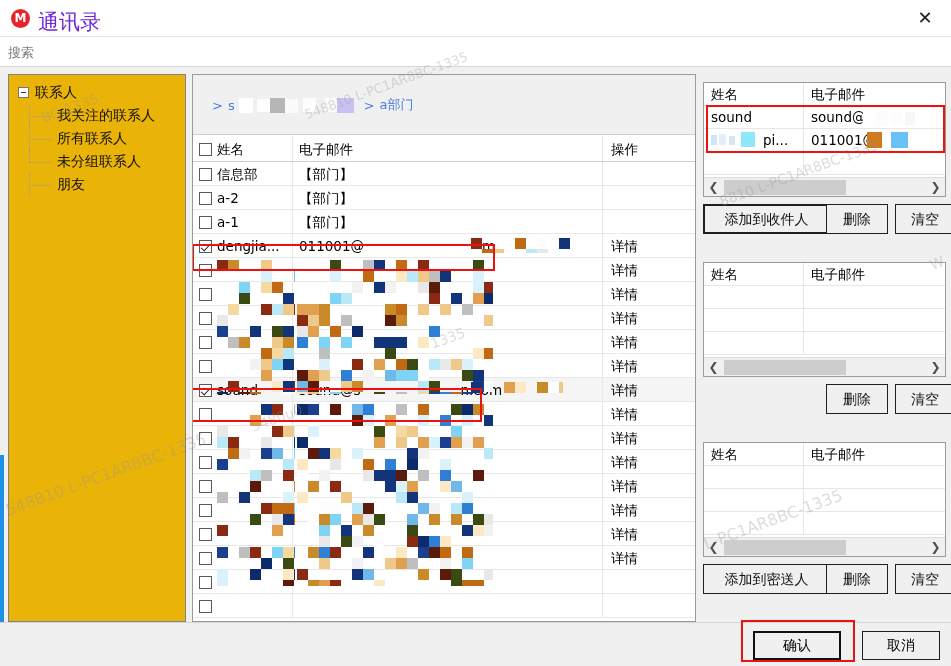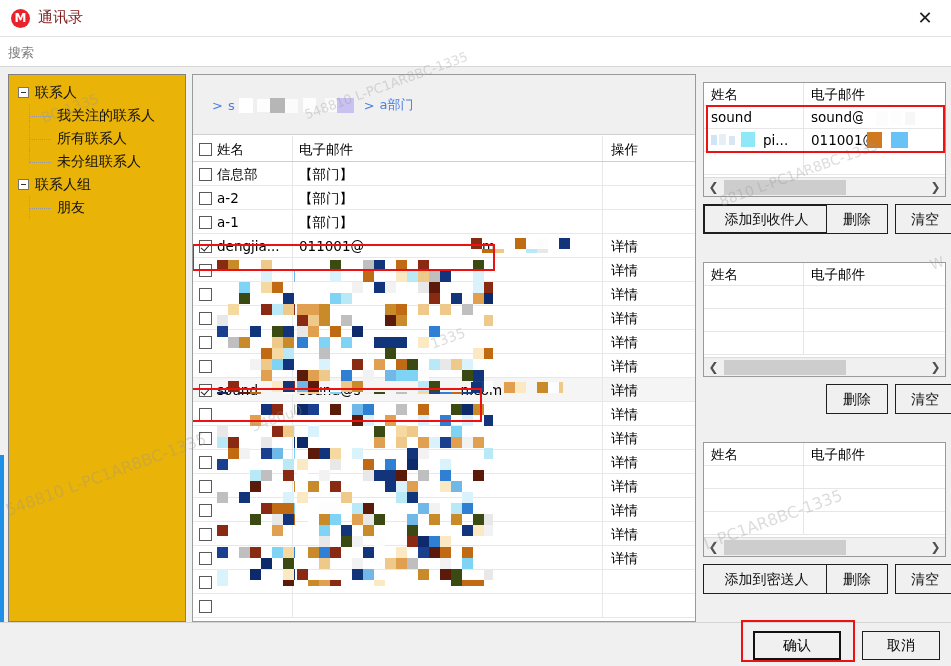--- a/index.html
+++ b/index.html
@@ -27,21 +27,21 @@
   .logo {
     position: absolute; left: 11px; top: 9px;
     width: 19px; height: 19px; border-radius: 50%;
     background: #e8242a;
     color: #fff; font-weight: bold; font-size: 12px;
     line-height: 19px; text-align: center;
     font-family: "DejaVu Sans", sans-serif;
   }
   .title-text {
     position: absolute; left: 38px; top: 8px;
-    font-size: 15px; color: #7f1d1d;
+    font-size: 21px; color: #6d28d9;
     font-family: "DejaVu Sans", sans-serif;
   }
   .close-btn {
     position: absolute; right: 10px; top: 3px;
     width: 32px; height: 30px;
     line-height: 30px; text-align: center;
     font-size: 18px; color: #222; cursor: pointer;
     font-family: "DejaVu Sans", sans-serif;
   }
 
@@ -277,21 +277,20 @@
   </div>
 
   <div class="blue-strip"></div>
 
   <div class="tree-panel">
     <div class="tree-inner" id="tree-root">
         <div class="tnode root"><span class="expander"></span><span class="lbl">联系人</span></div>
         <div class="tnode child"><span class="guide-h" style="top: 12px;"></span><span class="guide-v" style="top: 0px; height: 23px;"></span><span class="lbl">我关注的联系人</span></div>
         <div class="tnode child"><span class="guide-h" style="top: 12px;"></span><span class="guide-v" style="top: 0px; height: 23px;"></span><span class="lbl">所有联系人</span></div>
         <div class="tnode child"><span class="guide-h" style="top: 12px;"></span><span class="guide-v" style="top: 0px; height: 12px;"></span><span class="lbl">未分组联系人</span></div>
-        <div class="tnode root"><span class="expander"></span><span class="lbl">联系人组</span></div>
         <div class="tnode child"><span class="guide-h" style="top: 12px;"></span><span class="guide-v" style="top: 0px; height: 23px;"></span><span class="lbl">朋友</span></div>
       </div>
   </div>
 
   <div class="mid-panel">
 
     <div class="breadcrumb">
       <div class="crumbs">
         <span class="sep">&gt;</span>
         <a>s</a>

